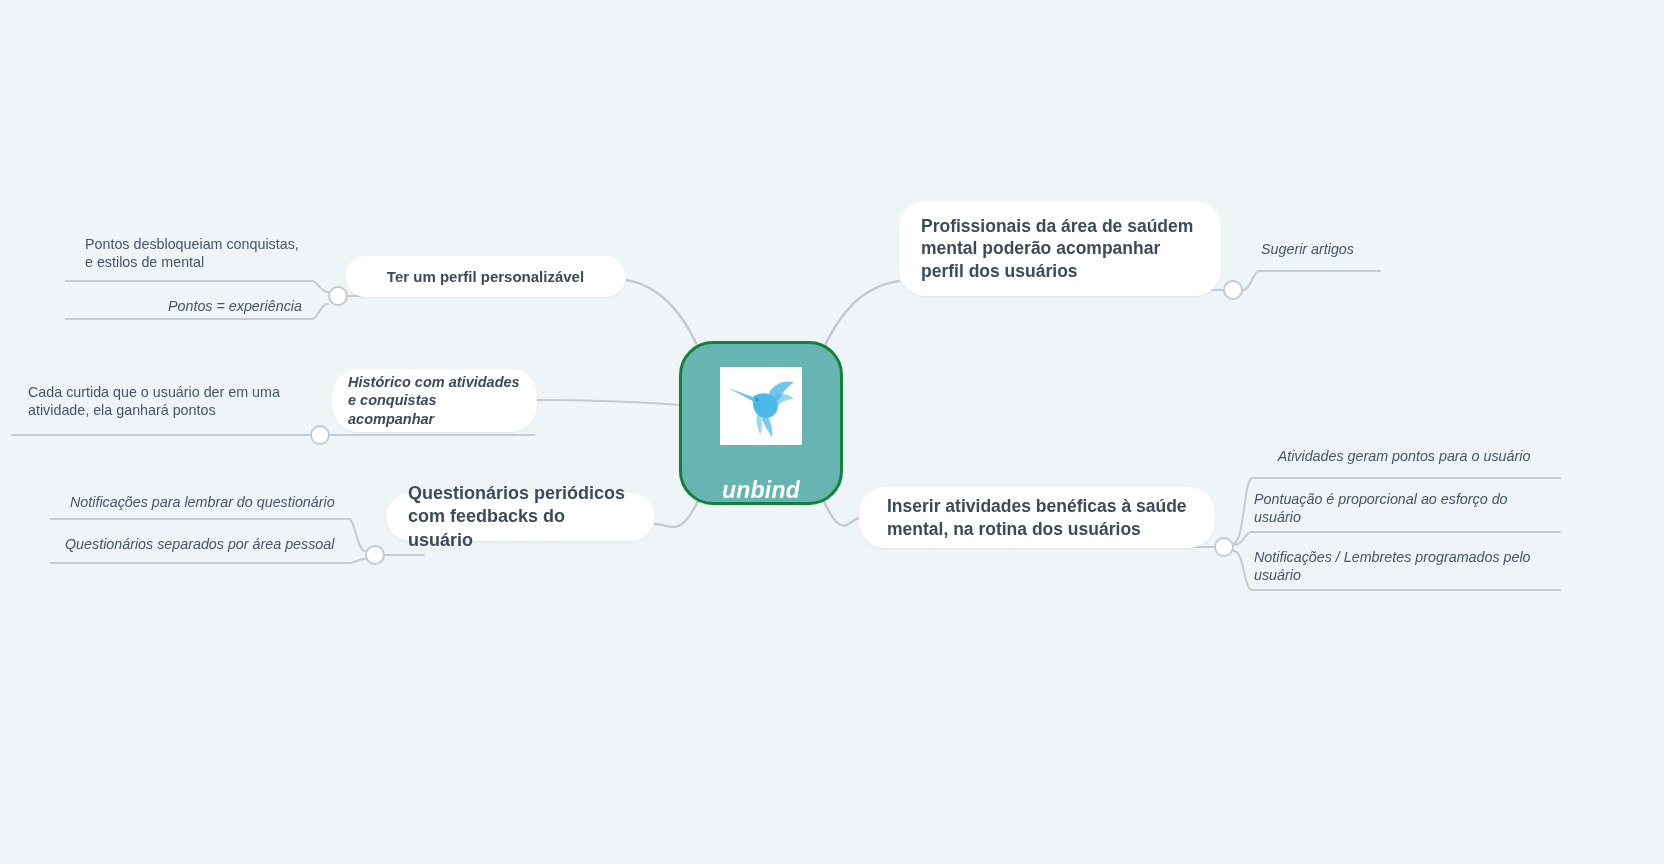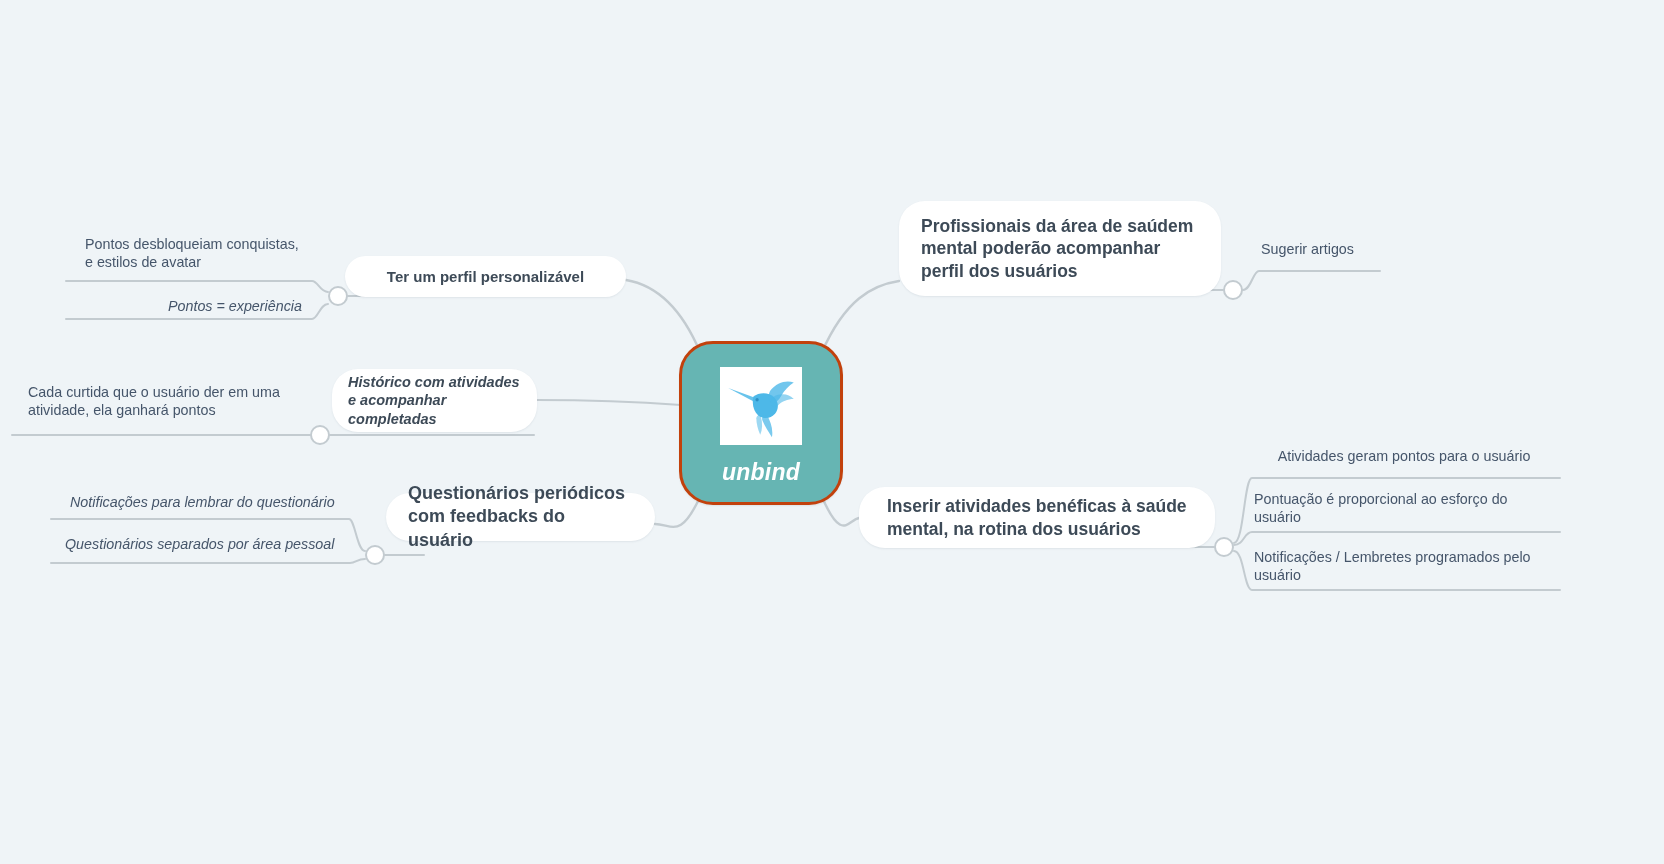--- a/index.html
+++ b/index.html
@@ -28,27 +28,27 @@
   }
 
   
   .center-node {
     position: absolute;
     left: 679px;
     top: 341px;
     width: 164px;
     height: 164px;
     background: #66b5b3;
-    border: 3px solid #c2410c;
+    border: 3px solid #15803d;
     border-radius: 34px;
     box-sizing: border-box;
     display: flex;
     flex-direction: column;
     align-items: center;
-    justify-content: flex-start;
+    justify-content: space-between;
     padding-top: 23px;
     box-shadow: 0 1px 2px rgba(0,0,0,0.07);
   }
   .center-logo {
     width: 82px;
     height: 78px;
     background: #ffffff;
     display: block;
     position: relative;
   }
@@ -108,21 +108,21 @@
   }
 
   
   .leaf {
     position: absolute;
     color: #45556a;
     font-size: 14.3px;
     line-height: 1.27;
     white-space: pre-line;
   }
-  .leaf.right { text-align: left; }
+  .leaf.right { text-align: left; font-style: italic; }
   .leaf.left  { text-align: left; }
 
   #leaf-desbloqueiam { left: 85px;  top: 235px; width: 260px; }
   #leaf-experiencia  { left: 168px; top: 297px; width: 180px; font-style: italic; }
   #leaf-curtida      { left: 28px;  top: 383px; width: 290px; }
   #leaf-notificacoes-q { left: 70px; top: 493px; width: 300px; font-style: italic; }
   #leaf-separados    { left: 65px;  top: 535px; width: 300px; font-style: italic; }
   #leaf-sugerir      { left: 1261px; top: 240px; width: 250px; }
   #leaf-ativgeram    { left: 1254px; top: 447px; width: 300px; text-align: center; }
   #leaf-pontuacao    { left: 1254px; top: 490px; width: 290px; }
@@ -193,37 +193,37 @@
       </svg>
     </div>
     <div class="center-title">unbind</div>
   </div>
 
   <div class="topic" id="topic-perfil">
     <span class="txt">Ter um perfil personalizável</span>
   </div>
 
   <div class="topic" id="topic-historico">
-    <span class="txt">Histórico com atividades e acompanhar completadas</span>
+    <span class="txt">Histórico com atividades e conquistas acompanhar</span>
   </div>
 
   <div class="topic" id="topic-questionarios">
     <span class="txt">Questionários periódicos com feedbacks do usuário</span>
   </div>
 
   <div class="topic" id="topic-atividades">
     <span class="txt">Inserir atividades benéficas à saúde mental, na rotina dos usuários</span>
   </div>
 
   <div class="topic" id="topic-profissionais">
     <span class="txt">Profissionais da área de saúdem mental poderão acompanhar perfil dos usuários</span>
   </div>
 
   <div class="leaf left" id="leaf-desbloqueiam">Pontos desbloqueiam conquistas,
-e estilos de avatar</div>
+e estilos de mental</div>
   <div class="leaf left" id="leaf-experiencia">Pontos = experiência</div>
   <div class="leaf left" id="leaf-curtida">Cada curtida que o usuário der em uma
 atividade, ela ganhará pontos</div>
   <div class="leaf left" id="leaf-notificacoes-q">Notificações para lembrar do questionário</div>
   <div class="leaf left" id="leaf-separados">Questionários separados por área pessoal</div>
   <div class="leaf right" id="leaf-sugerir">Sugerir artigos</div>
   <div class="leaf right" id="leaf-ativgeram">Atividades geram pontos para o usuário</div>
   <div class="leaf right" id="leaf-pontuacao">Pontuação é proporcional ao esforço do
 usuário</div>
   <div class="leaf right" id="leaf-notifprog">Notificações / Lembretes programados pelo

